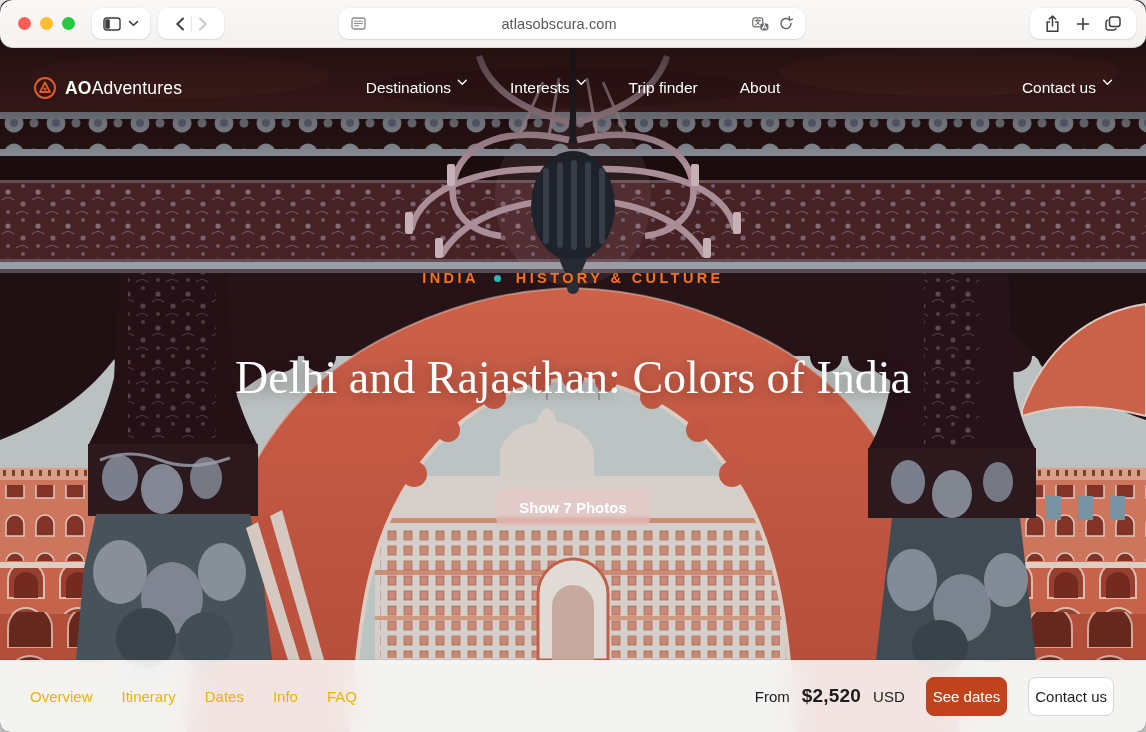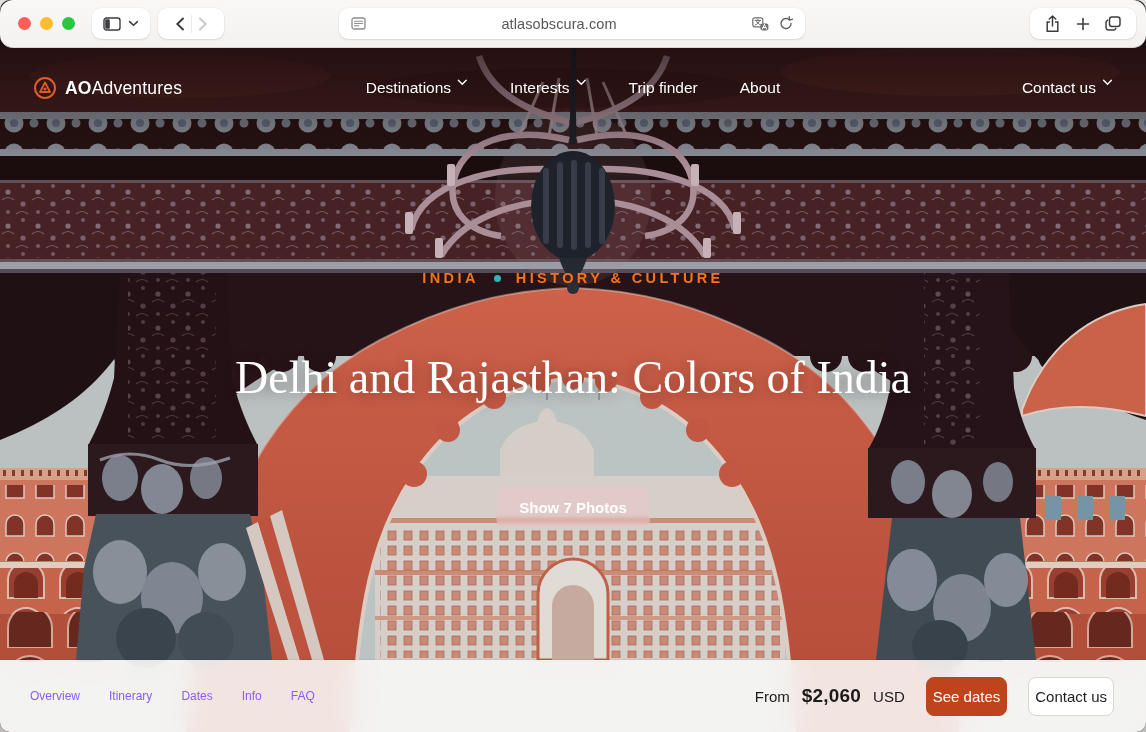--- a/index.html
+++ b/index.html
@@ -59,21 +59,21 @@
                 background:rgba(236,196,198,.48); border:none; border-radius:8px;
                 color:#fff; font-family:"Liberation Sans",sans-serif; font-size:15px; font-weight:700;
                 padding:11px 23px; cursor:pointer; backdrop-filter:blur(2px); }
 
   
   .bottom-bar { position:absolute; left:0; right:0; bottom:0; height:72px; z-index:20;
                 background:rgba(251,249,248,.88); backdrop-filter:blur(12px);
                 display:flex; align-items:center; padding:0 32px 0 30px;
                 box-shadow:0 -1px 0 rgba(0,0,0,.06); }
   .bb-tabs { display:flex; gap:29px; }
-  .bb-tab { font-size:12px; color:#8b5cf6; cursor:pointer; }
+  .bb-tab { font-size:15px; color:#eab308; cursor:pointer; }
   .bb-right { margin-left:auto; display:flex; align-items:center; gap:21px; }
   .price { display:flex; align-items:baseline; gap:12px; color:#1b1b1b; font-size:15px; }
   .price .amount { font-size:19px; font-weight:700; letter-spacing:.2px; }
   .btn { border-radius:8px; font-size:15px; font-weight:500; padding:10px 6px;
          cursor:pointer; font-family:"Liberation Sans",sans-serif; }
   .btn-primary { background:var(--accent,#bf441d); border:1px solid var(--accent,#bf441d); color:#fff; }
   .btn-secondary { background:#fff; border:1px solid #d8d5d3; color:#1d1d1f; }
 </style>
 </head>
 <body>
@@ -441,21 +441,21 @@
     <div class="bb-tabs">
       <span class="bb-tab">Overview</span>
       <span class="bb-tab">Itinerary</span>
       <span class="bb-tab">Dates</span>
       <span class="bb-tab">Info</span>
       <span class="bb-tab">FAQ</span>
     </div>
     <div class="bb-right">
       <div class="price">
         <span>From</span>
-        <span class="amount">$2,060</span>
+        <span class="amount">$2,520</span>
         <span>USD</span>
       </div>
       <button class="btn btn-primary">See dates</button>
       <button class="btn btn-secondary">Contact us</button>
     </div>
   </div>
 
 </div>
 
 </body></html>

